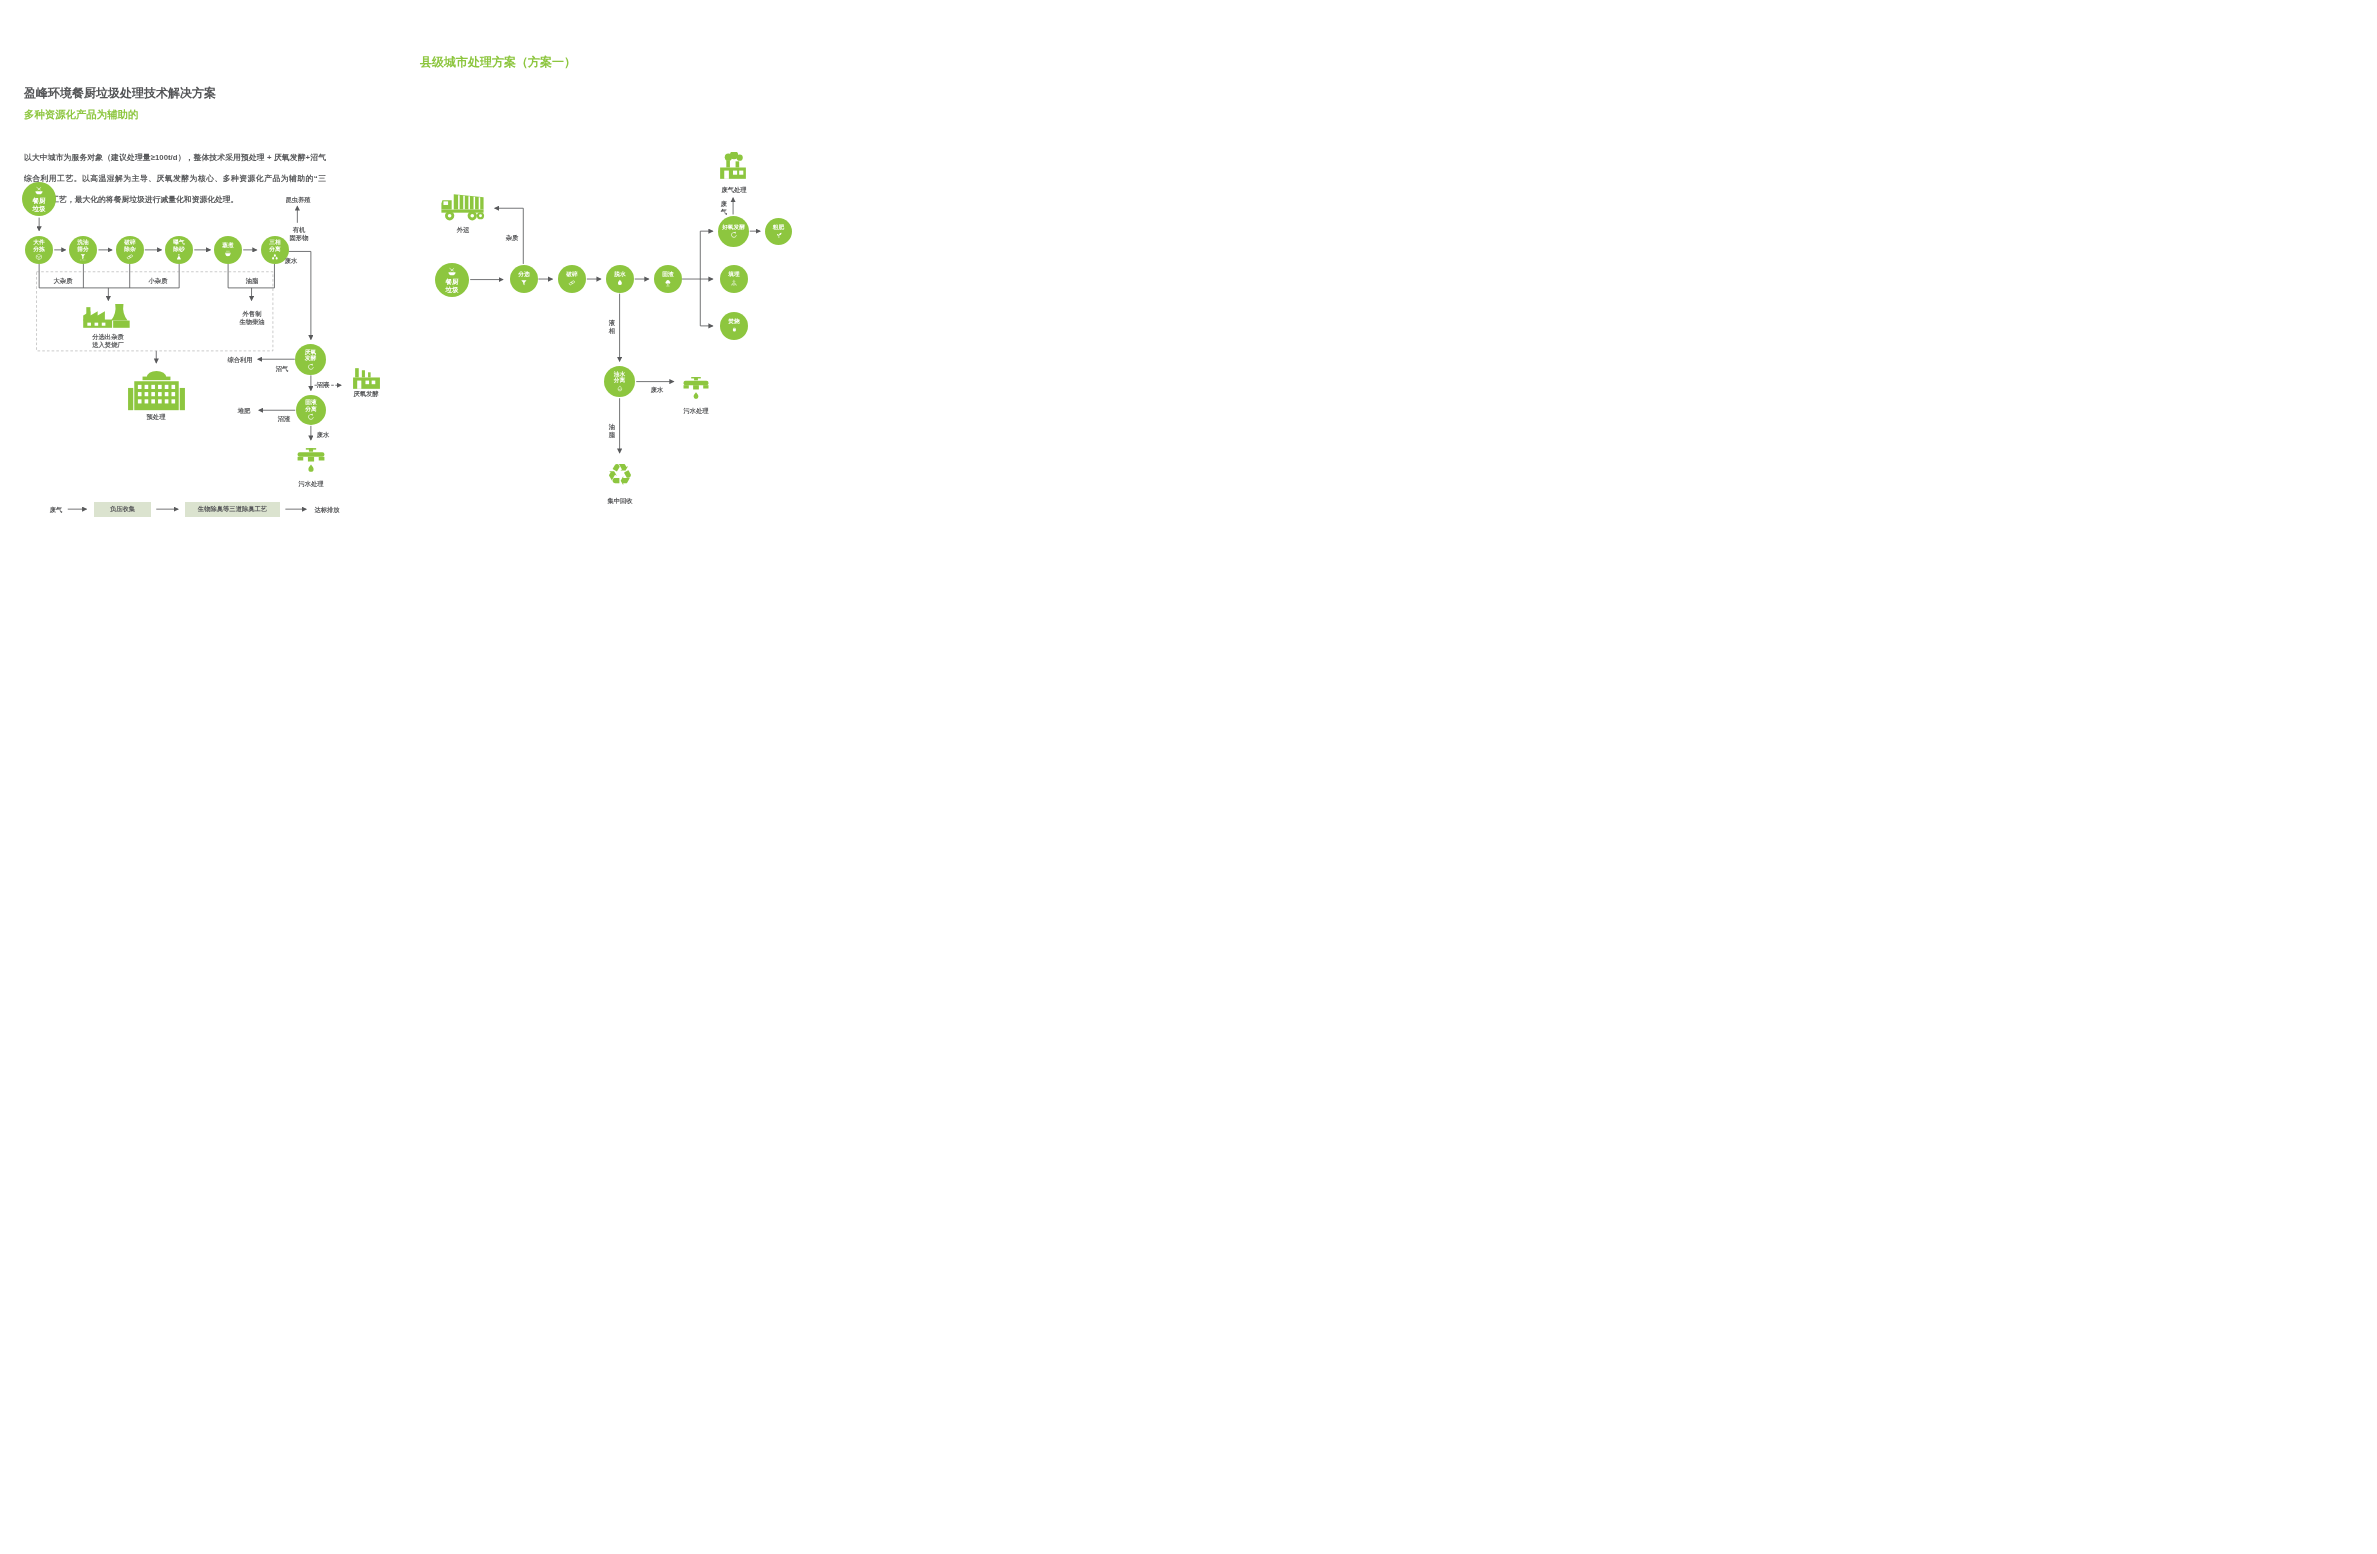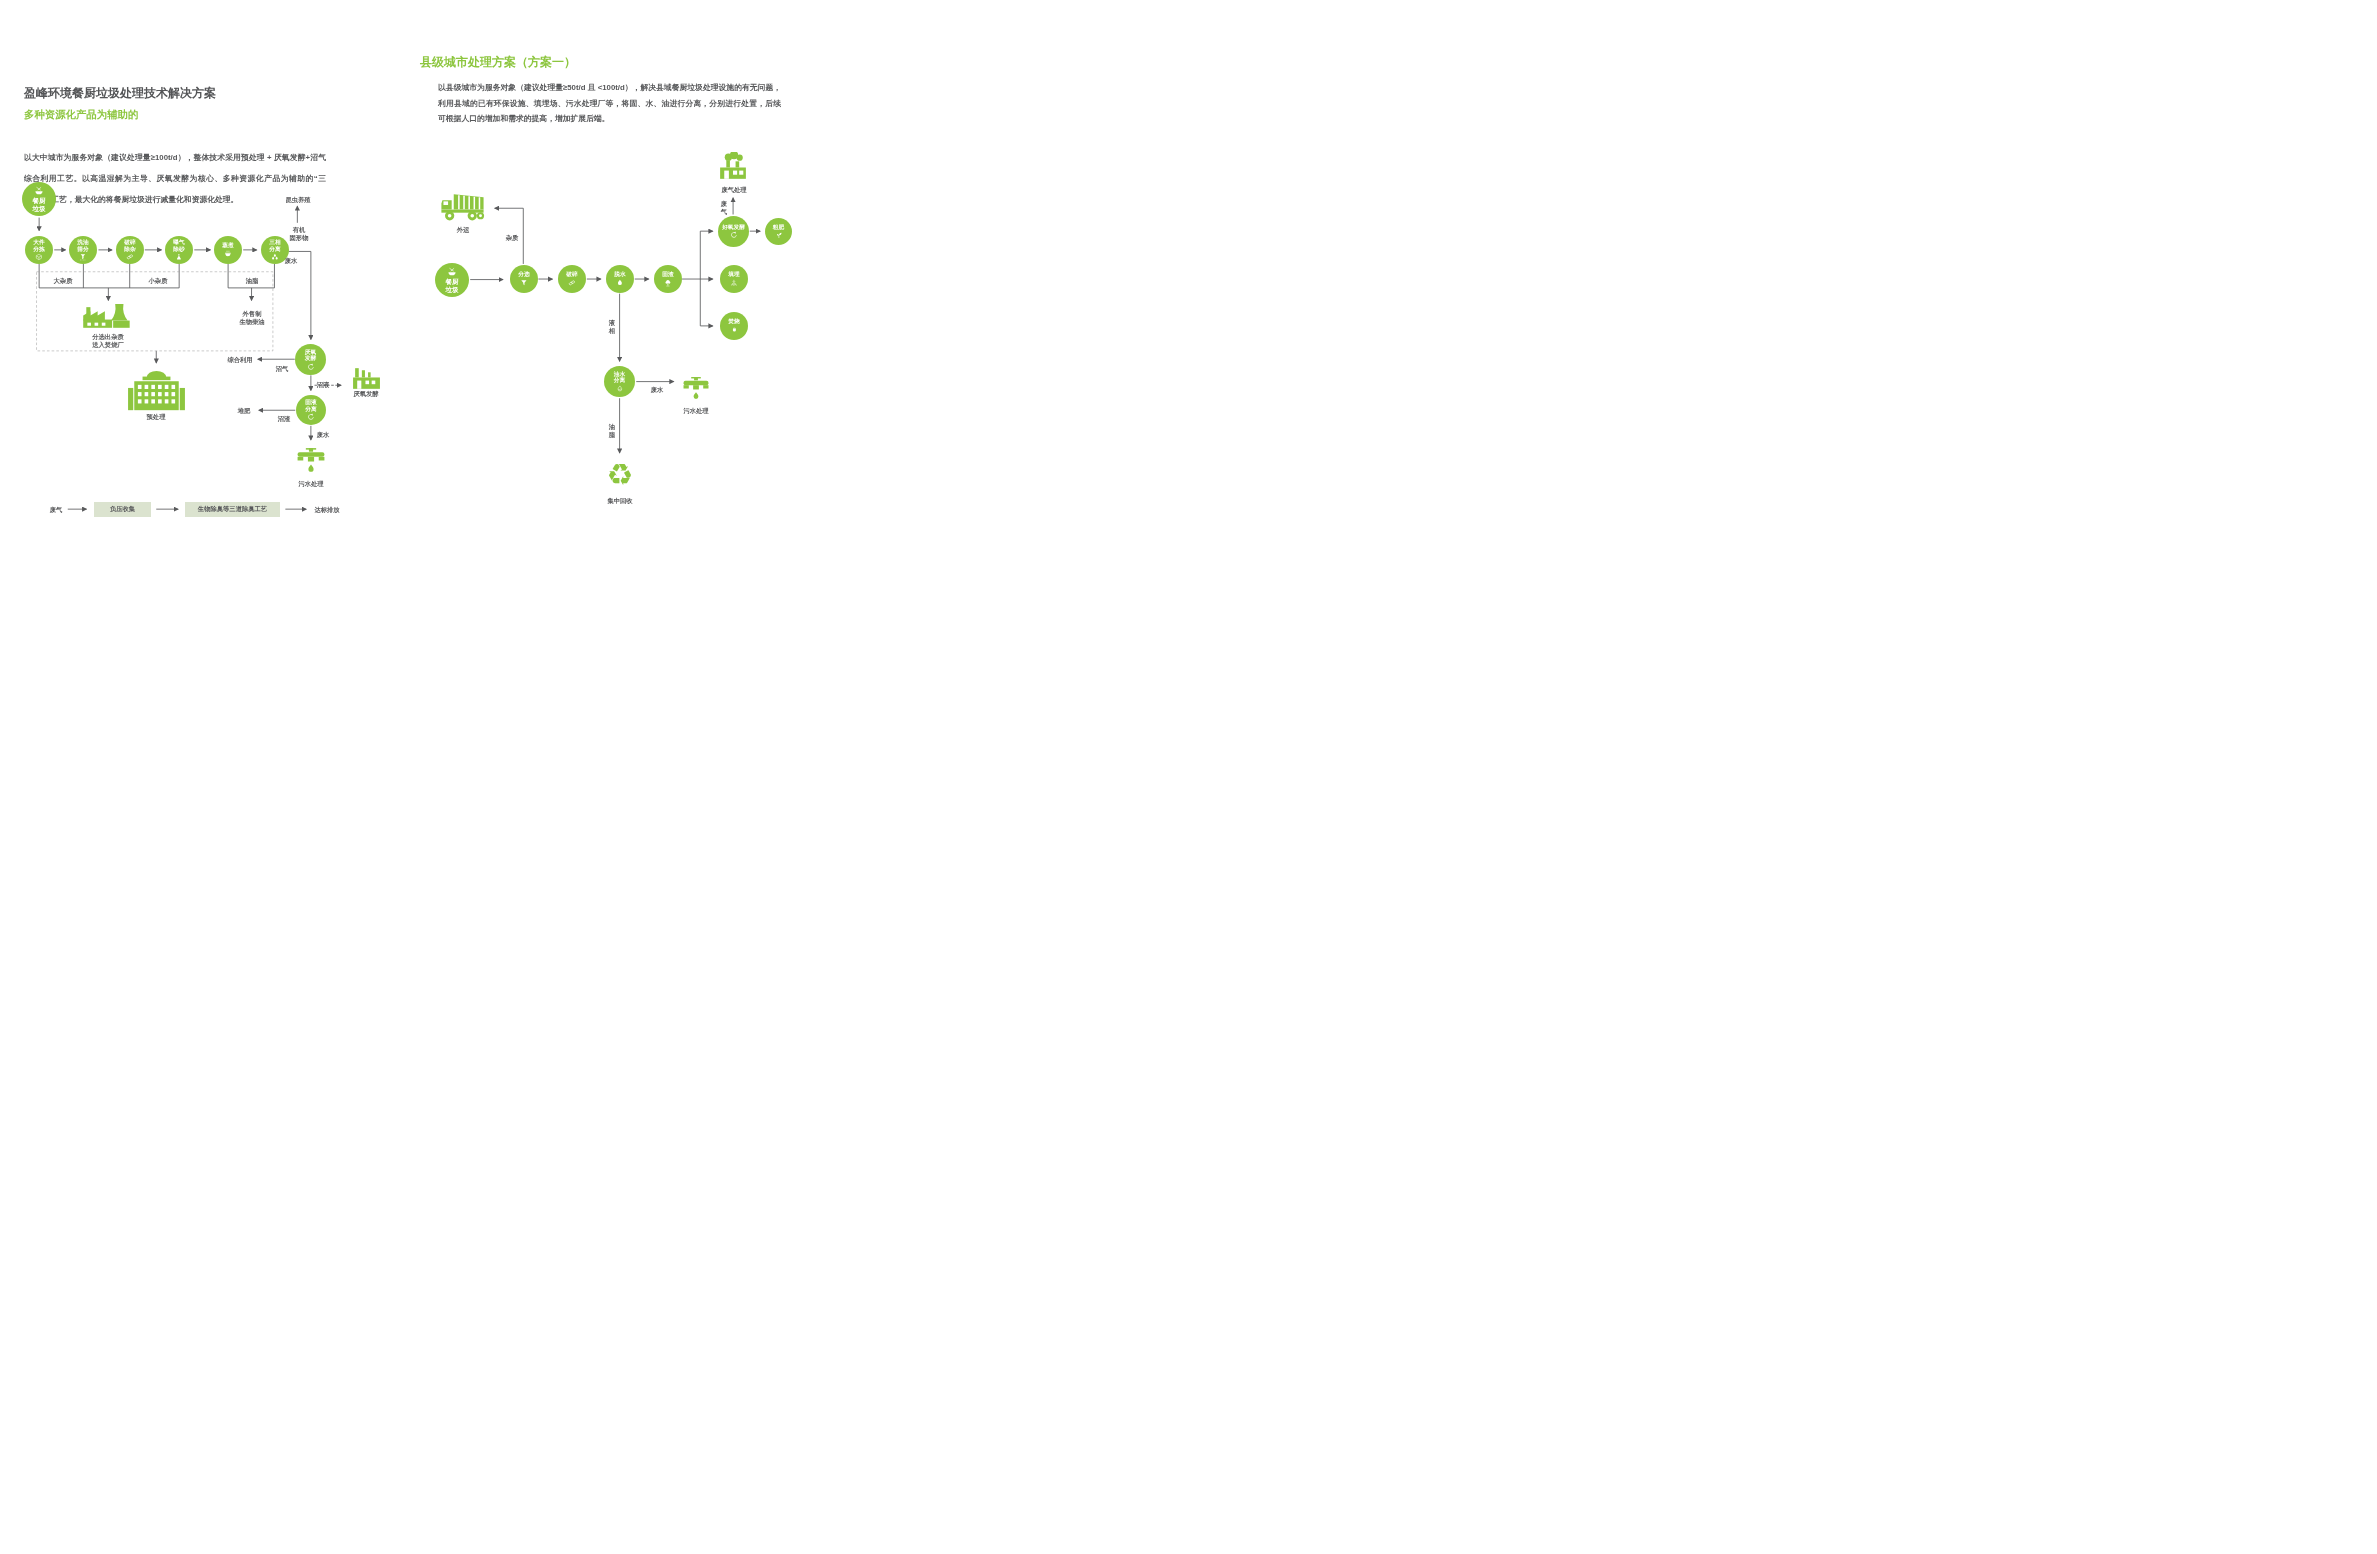--- a/index.html
+++ b/index.html
@@ -30,21 +30,20 @@
   .recycle-char{display:block;width:100%;height:100%;color:#8dc63f;font-family:"DejaVu Sans",sans-serif;line-height:1;text-align:center}
 </style>
 </head>
 <body>
 
 <div class="canvas">
   <h2 class="cn-title">盈峰环境餐厨垃圾处理技术解决方案</h2>
   <h3 class="sec-title sec1">多种资源化产品为辅助的</h3>
   <p class="body-text body1">以大中城市为服务对象（建议处理量≥100t/d），整体技术采用预处理 + 厌氧发酵+沼气综合利用工艺。以高温湿解为主导、厌氧发酵为核心、多种资源化产品为辅助的“三化”处理工艺，最大化的将餐厨垃圾进行减量化和资源化处理。</p>
   <h3 class="sec-title sec2">县级城市处理方案（方案一）</h3>
-  <p class="body-text body2">以县级城市为服务对象（建议处理量≥50t/d 且 &lt;100t/d），解决县域餐厨垃圾处理设施的有无问题，利用县域的已有环保设施、填埋场、污水处理厂等，将固、水、油进行分离，分别进行处置，后续可根据人口的增加和需求的提高，增加扩展后端。</p>
 
   <svg id="wires" xmlns="http://www.w3.org/2000/svg" viewBox="0 0 1521 995" width="792" height="518">
     <defs>
       <marker id="arw" markerWidth="10" markerHeight="10" refX="8.5" refY="5" orient="auto" markerUnits="userSpaceOnUse">
         <path d="M0 0L10 5 0 10z" fill="#58595b"></path>
       </marker>
     </defs>
   <polyline points="75,418 75,443" fill="none" stroke="#58595b" stroke-width="1.6" marker-end="url(#arw)"></polyline>
       <polyline points="104,480 126,480" fill="none" stroke="#58595b" stroke-width="1.6" marker-end="url(#arw)"></polyline>
       <polyline points="189,480 215,480" fill="none" stroke="#58595b" stroke-width="1.6" marker-end="url(#arw)"></polyline>

